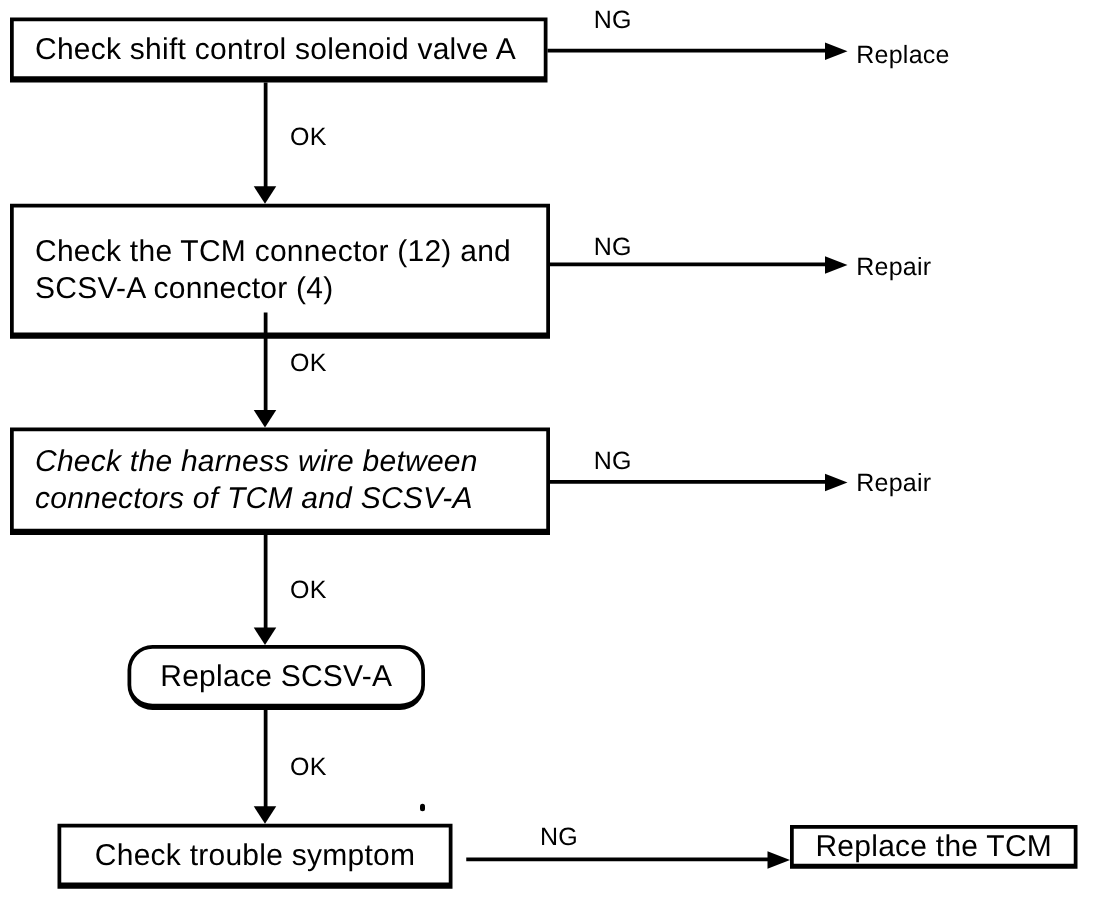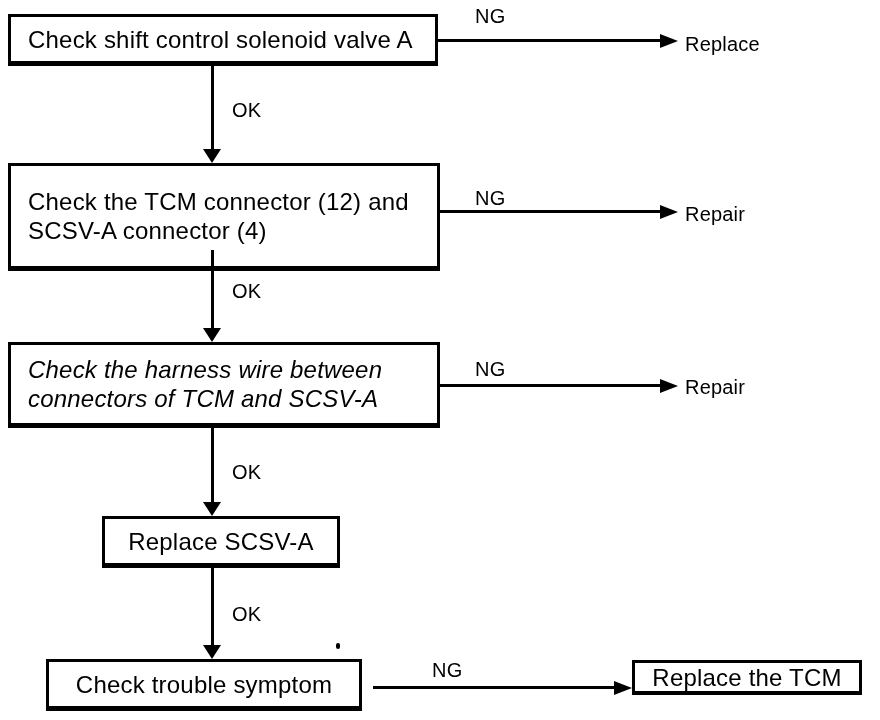--- a/index.html
+++ b/index.html
@@ -80,21 +80,21 @@
 <div id="canvas">
 
   <div class="box left" style="left:8px; top:14px; width:430px; height:52px;">Check shift control solenoid valve A</div>
 
   <div class="box left pre" style="left:8px; top:163px; width:432px; height:108px;">Check the TCM connector (12) and
 SCSV-A connector (4)</div>
 
   <div class="box left pre" style="left:8px; top:342px; width:432px; height:86px;font-style:italic;">Check the harness wire between
 connectors of TCM and SCSV-A</div>
 
-  <div class="box center" style="left:102px; top:516px; width:238px; height:52px;">Replace SCSV-A</div>
+  <div class="box center" style="left:102px; top:516px; width:238px; height:52px;border-radius:20px;">Replace SCSV-A</div>
 
   <div class="box center" style="left:46px; top:659px; width:316px; height:52px;">Check trouble symptom</div>
 
   <div class="box center" style="left:632px; top:660px; width:230px; height:35px; border-bottom-width:4px;">Replace the TCM</div>
 
   <div class="lbl" style="left:475px; top:2px;">NG</div>
   <div class="hline" style="left:438px; top:39px; width:224px;"></div>
   <div class="arrow-right" style="left:660px; top:34px;"></div>
   <div class="lbl" style="left:685px; top:30px;">Replace</div>
 

